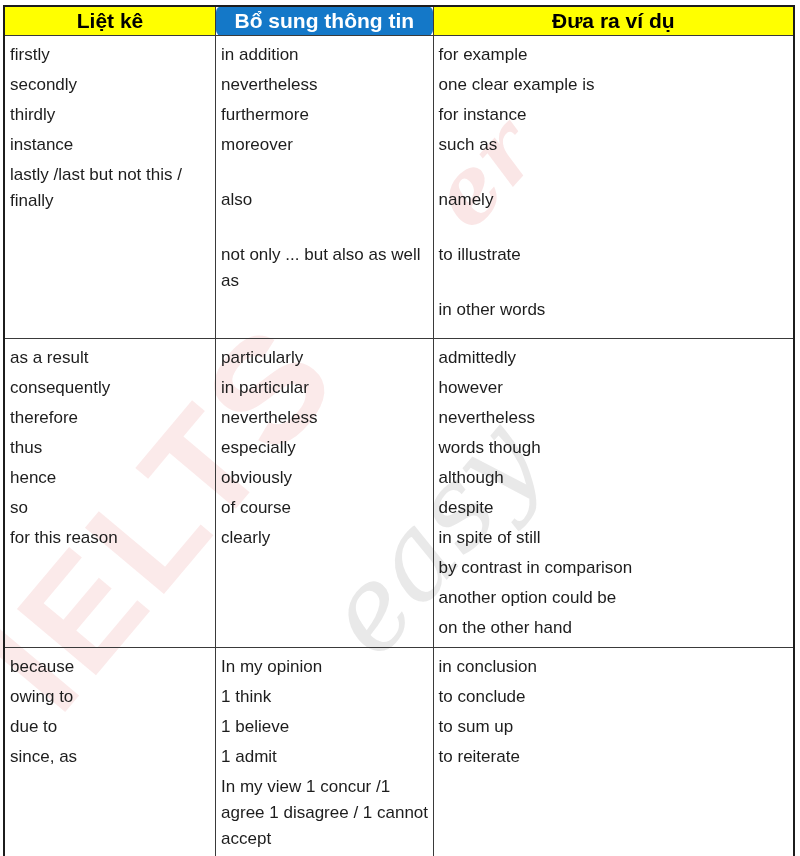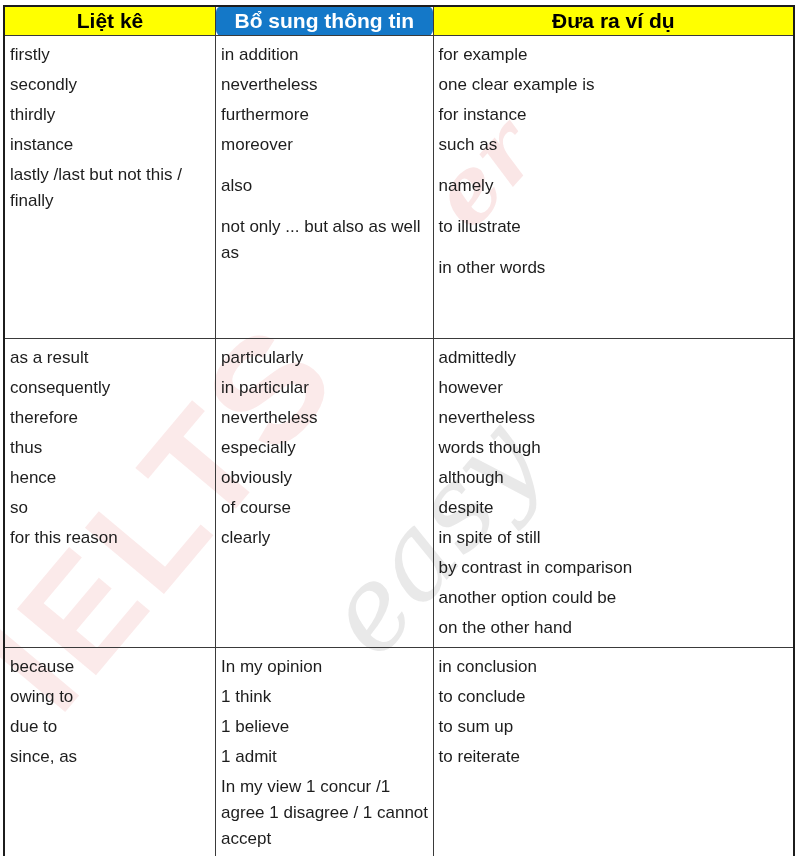--- a/index.html
+++ b/index.html
@@ -59,21 +59,21 @@
   td.hdr.yellow { background:var(--hdr-yellow,#ffff00); color:var(--hdr-yellow-text,#000000); }
   td.hdr.blue   { background:var(--hdr-blue,#1478c8);  color:var(--hdr-blue-text,#ffffff);border-radius:6px; }
   td.cell {
     padding:4px 4px 4px 5px;
     font-size:17px; color:#1d1d1d;
   }
   tr.s0 td.cell { height:303px; }
   tr.s1 td.cell { height:307px; }
   tr.s2 td.cell { height:196px; }
   .item { line-height:26px; padding:2px 0; }
-  .item.gap { margin-top:11px; }
+  .item.gap { margin-top:25px; }
 </style>
 </head>
 <body>
 
 <div class="page">
 
   <div class="wm wm-primary">IELTS</div>
   <div class="wm wm-secondary">easy</div>
   <div class="wm wm-swoosh">er</div>
 

